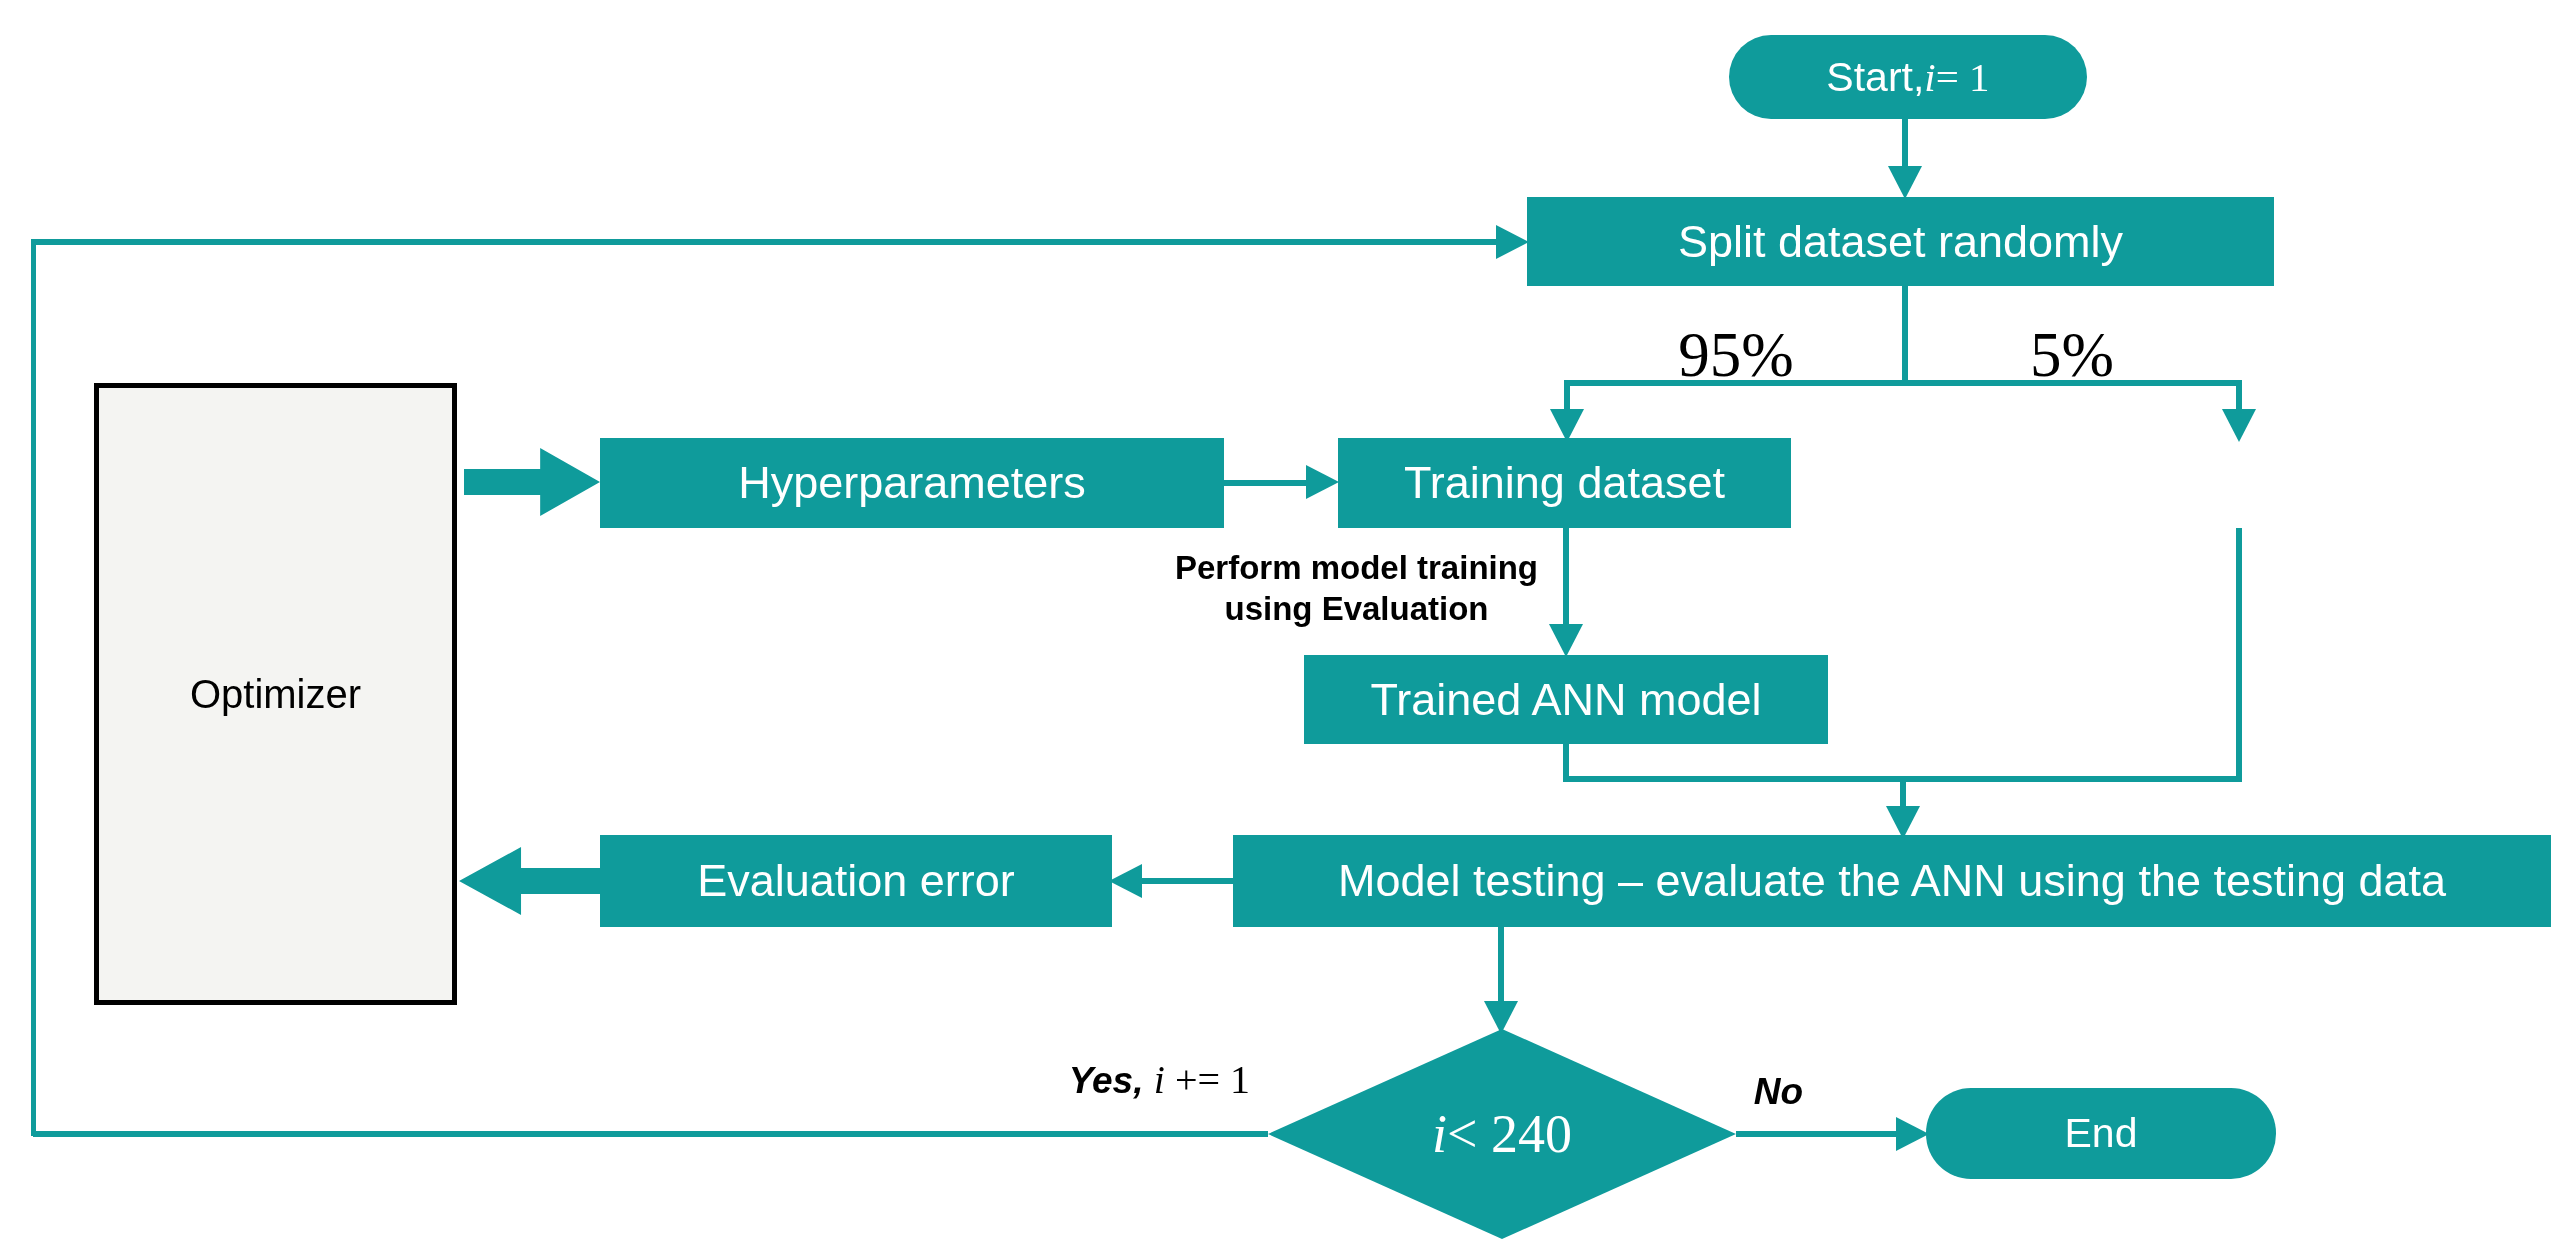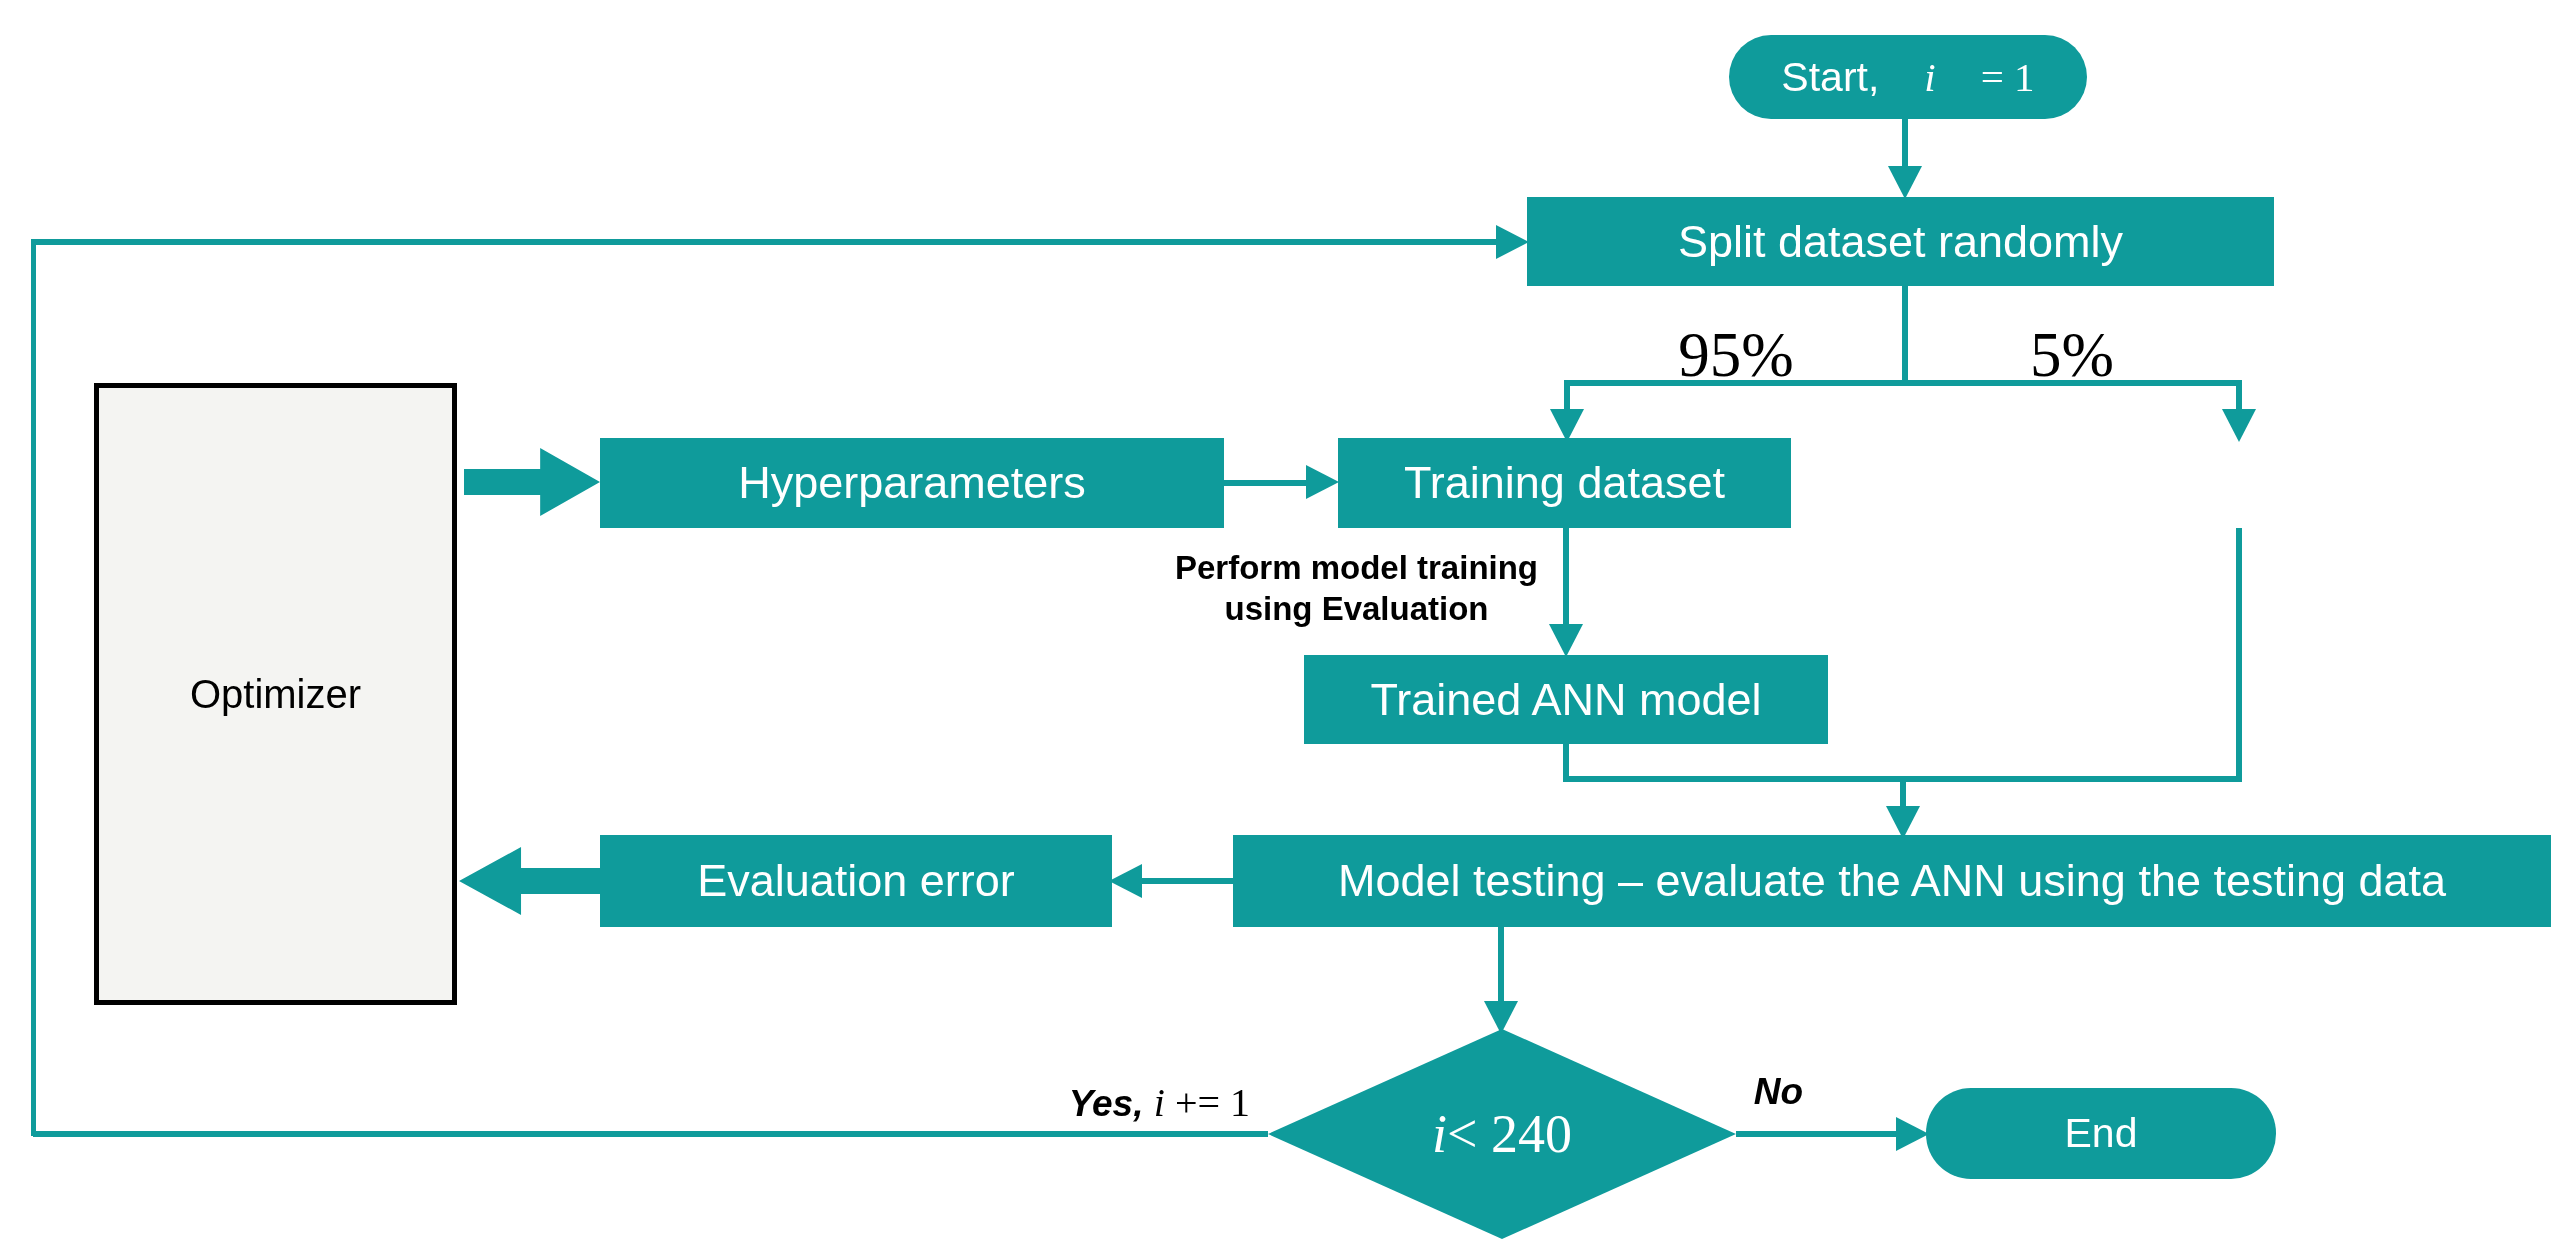--- a/index.html
+++ b/index.html
@@ -11,21 +11,20 @@
     overflow:hidden;
   }
   
   .tealbox{
     position:absolute;
     background:#0f9b9b;
     color:#ffffff;
     display:flex;align-items:center;justify-content:center;
     font-size:45px;
     white-space:nowrap;
-    gap:45px;
   }
   .pill{border-radius:44px;font-size:41px;}
   .hline,.vline{position:absolute;background:#0f9b9b;}
   .arrow{position:absolute;width:0;height:0;}
   .arrow.down{border-left:17px solid transparent;border-right:17px solid transparent;border-top:33px solid #0f9b9b;}
   .arrow.right{border-top:17px solid transparent;border-bottom:17px solid transparent;border-left:33px solid #0f9b9b;}
   .arrow.left{border-top:17px solid transparent;border-bottom:17px solid transparent;border-right:33px solid #0f9b9b;}
   .fatarrow{position:absolute;background:#0f9b9b;}
   .fatarrow.r{clip-path:polygon(0 31%,56% 31%,56% 0,100% 50%,56% 100%,56% 69%,0 69%);}
   .fatarrow.l{clip-path:polygon(100% 31%,44% 31%,44% 0,0 50%,44% 100%,44% 69%,100% 69%);}
@@ -78,21 +77,21 @@
   #fat-eval-opt{left:459px;top:847px;width:141px;height:68px;}
   #line-mt-diamond{left:1498px;top:927px;width:5.7px;height:76px;}
   #arr-mt-diamond{left:1484px;top:1001px;}
   #diamond{
     position:absolute;left:1268px;top:1029px;width:468px;height:210px;
     background:#0f9b9b;color:#fff;
     clip-path:polygon(50% 0,100% 50%,50% 100%,0 50%);
     display:flex;align-items:center;justify-content:center;
     font-size:54px;font-family:"Liberation Serif", serif;
   }
-  #yes-label{left:1006px;top:1079px;width:244px;text-align:right;}
+  #yes-label{left:1006px;top:1056px;width:244px;text-align:right;}
   #no-label{left:1729px;top:1071px;width:99px;text-align:center;}
   #line-no{left:1736px;top:1131px;width:164px;height:5.7px;}
   #arr-no{left:1896px;top:1117px;}
   #end-box{left:1926px;top:1088px;width:350px;height:91px;border-radius:45px;}
   #line-yes-h{left:33px;top:1131px;width:1235px;height:5.7px;}
   #line-feedback-v{left:30.5px;top:242px;width:5.7px;height:894px;}
   #line-feedback-top{left:30.5px;top:239px;width:1468px;height:5.7px;}
   #arr-feedback{left:1496px;top:225px;}
 </style>
 </head>

